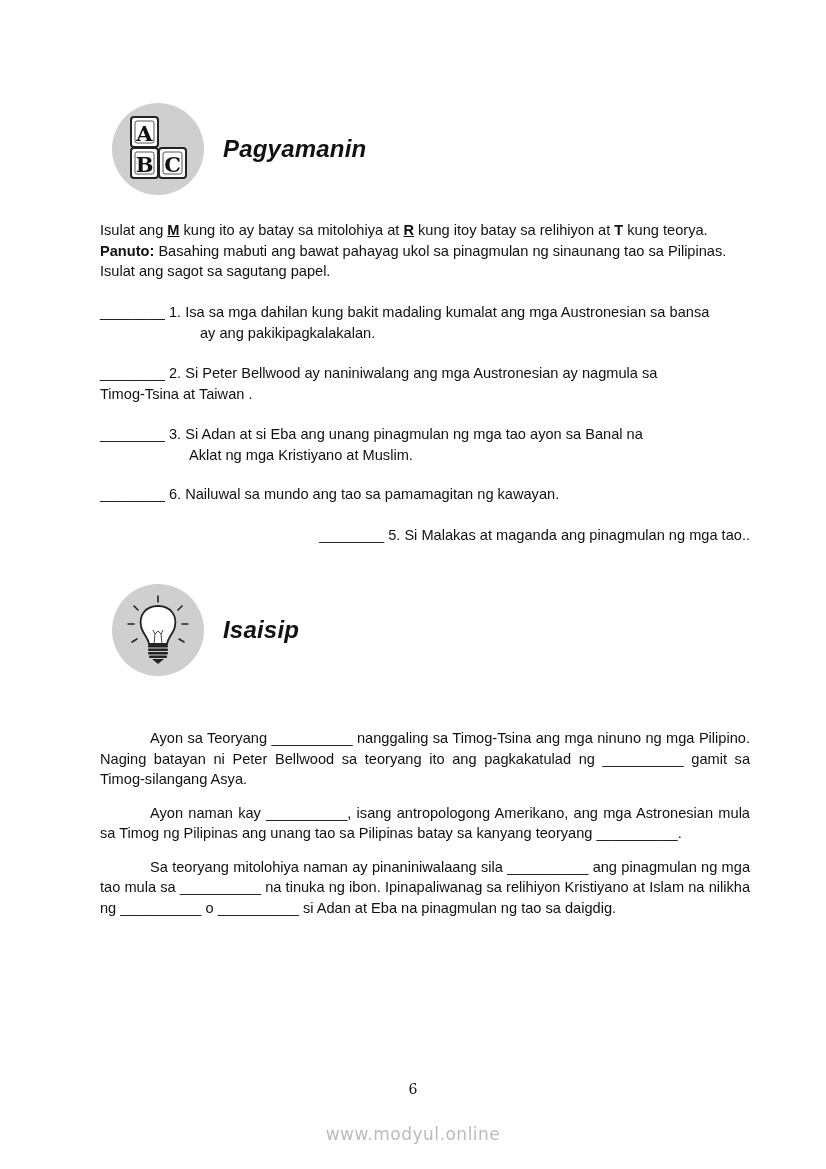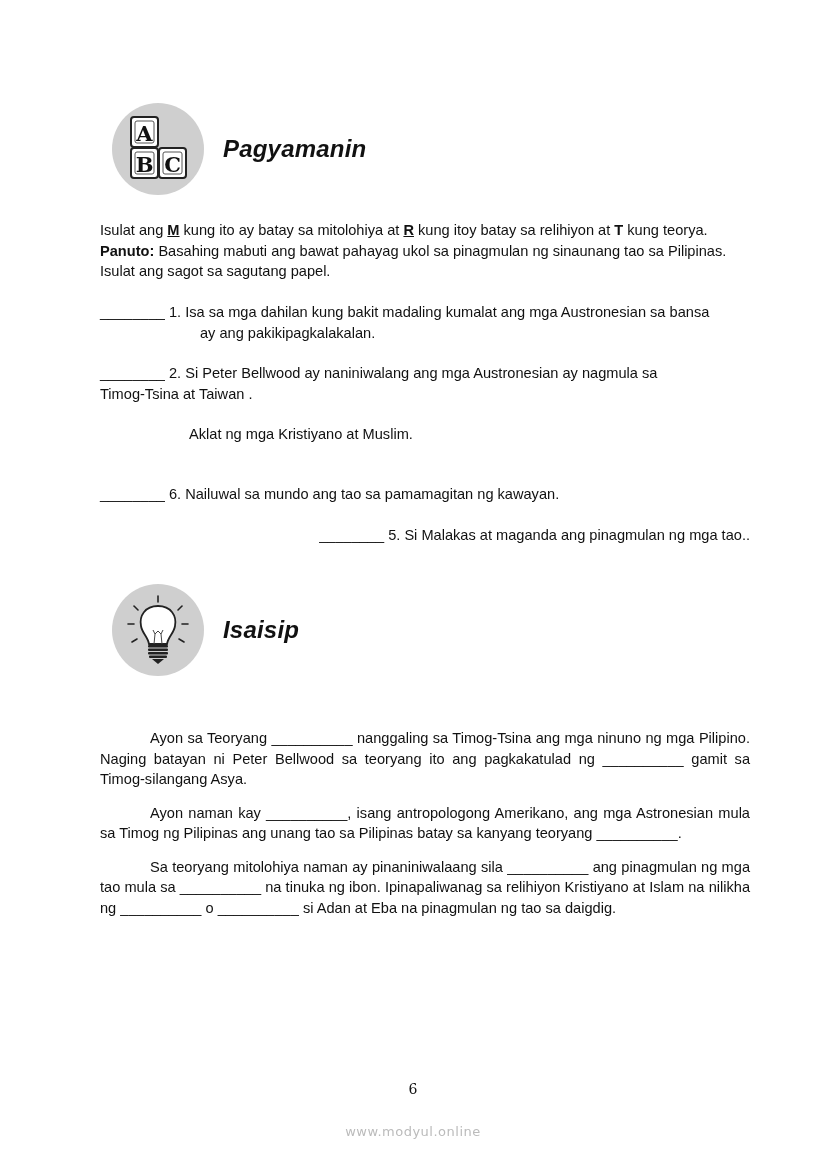--- a/index.html
+++ b/index.html
@@ -13,21 +13,21 @@
     .justify { text-align: justify; text-align-last: left; }
     .line { display: block; white-space: nowrap; }
     .indent-hang { padding-left: 100px; }
     .indent-hang2 { padding-left: 89px; }
     .para { text-indent: 50px; text-align: justify; margin: 4px 0 13px 0; }
     .bold { font-weight: bold; }
     .underline-bold { font-weight: bold; text-decoration: underline; }
     .page-number { position: absolute; top: 1081px; left: 0; width: 826px; text-align: center;
                    font-family: "DejaVu Serif", serif; font-size: 14px; color: #111; }
     .watermark { position: absolute; top: 1124px; left: 0; width: 826px; text-align: center;
-                 font-family: "DejaVu Sans", sans-serif; font-size: 13px; color: #bbbbbb; letter-spacing: 0.5px; }
+                 font-family: "DejaVu Sans", sans-serif; font-size: 17px; color: #bbbbbb; letter-spacing: 0.5px; }
   </style>
 </head>
 <body>
 
 <div class="section-header" style="top:103px;">
   <div class="badge">
     <svg width="92" height="92" viewBox="0 0 92 92">
       <rect x="19" y="14" width="27" height="30" rx="3" fill="#fff" stroke="#222" stroke-width="2"></rect>
       <rect x="23" y="18" width="19" height="22" rx="2" fill="none" stroke="#555" stroke-width="1"></rect>
       <rect x="19" y="45" width="27" height="30" rx="3" fill="#fff" stroke="#222" stroke-width="2"></rect>
@@ -52,20 +52,21 @@
   <span class="line"><span>________</span><span> 1. Isa sa mga dahilan kung bakit madaling kumalat ang mga Austronesian sa bansa</span></span>
   <span class="line indent-hang">ay ang pakikipagkalakalan.</span>
 </div>
 
 <div class="text-block" style="top:363px;">
   <span class="line"><span>________</span><span> 2. Si Peter Bellwood ay naniniwalang ang mga Austronesian ay nagmula sa</span></span>
   <span class="line">Timog-Tsina at Taiwan .</span>
 </div>
 
 <div class="text-block" style="top:424px;">
+  <span class="line"><span>________</span><span> 3. Si Adan at si Eba ang unang pinagmulan ng mga tao ayon sa Banal na</span></span>
   <span class="line indent-hang2">Aklat  ng mga Kristiyano at Muslim.</span>
 </div>
 
 <div class="text-block" style="top:484px;">
   <span class="line"><span>________</span><span> 6. Nailuwal sa mundo ang tao sa pamamagitan ng kawayan.</span></span>
 </div>
 
 <div class="text-block" style="top:525px;text-align:right;">
   <span class="line"><span>________</span><span> 5. Si Malakas at maganda ang pinagmulan ng mga tao..</span></span>
 </div>

